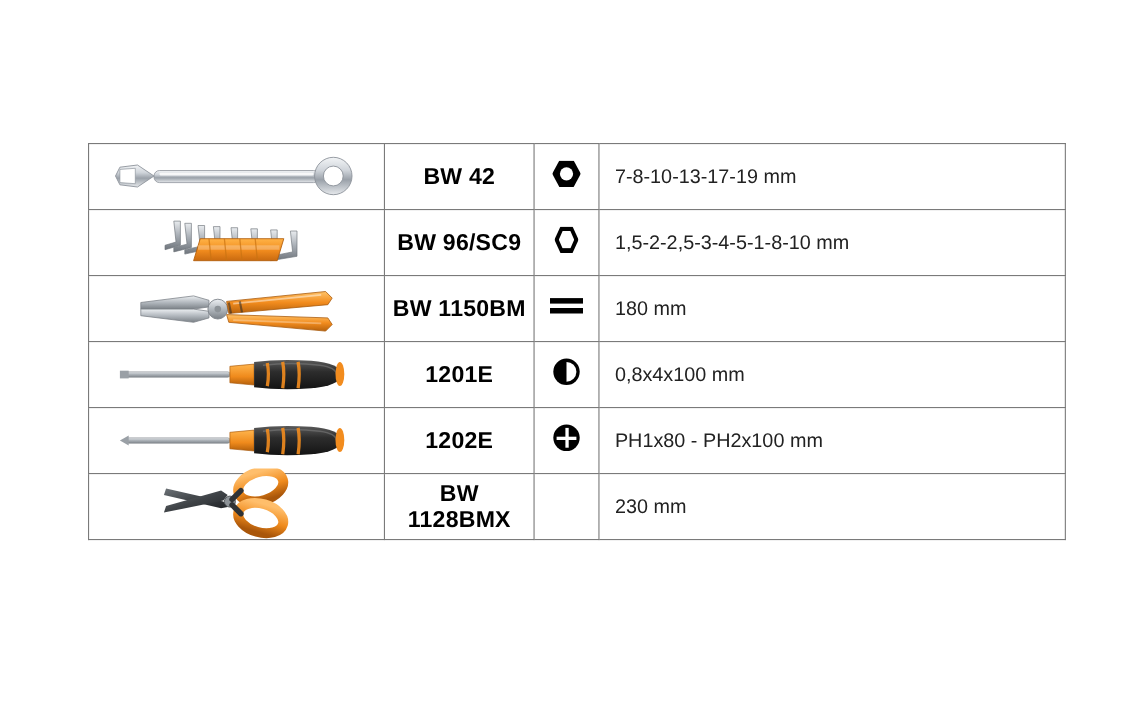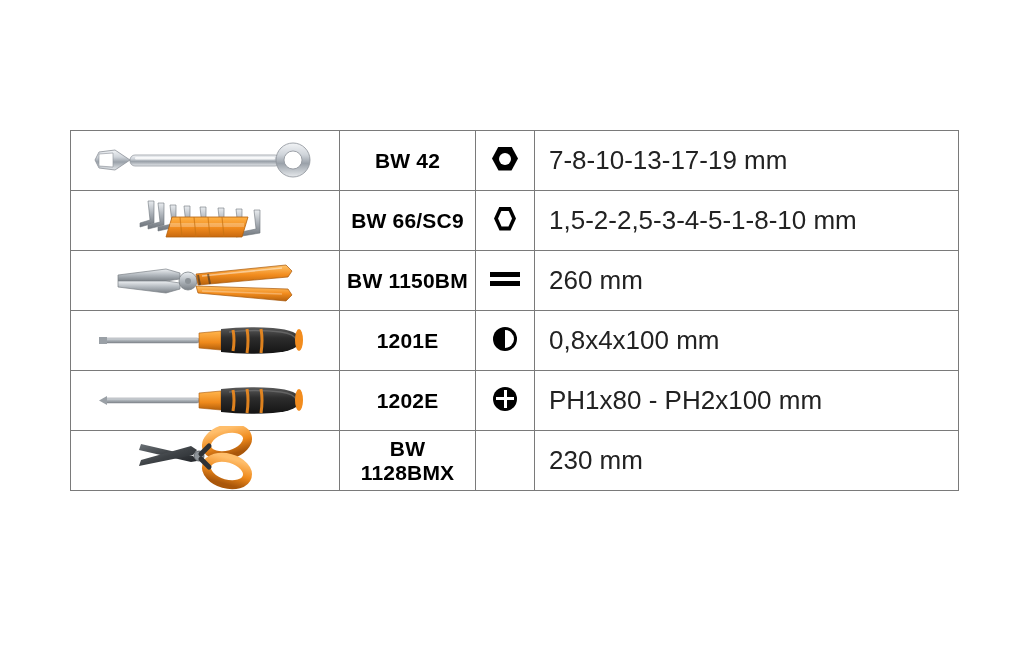--- a/index.html
+++ b/index.html
@@ -14,21 +14,21 @@
     overflow: hidden;
   }
   .page {
     position: relative;
     width: 1024px;
     height: 661px;
     background: #ffffff;
   }
   .tools-table {
     position: absolute;
-    left: 70px;
+    left: 80px;
     top: 130px;
     width: 884px;
     border-collapse: collapse;
     table-layout: fixed;
     border-radius: 14px;
   }
   .tools-table td {
     border: 1px solid #7a7a7a;
     padding: 0;
     height: 59px;
@@ -54,21 +54,21 @@
     text-align: center;
     font-weight: bold;
     font-size: 21px;
     color: #000;
     letter-spacing: 0.2px;
   }
   .sym-cell {
     text-align: center;
   }
   .spec-text {
-    font-size: 26px;
+    font-size: 18px;
     color: #222;
     padding-left: 14px;
   }
 
   
   .sym {
     display: inline-block;
     position: relative;
   }
   
@@ -219,21 +219,21 @@
                 <path d="M124 17 L130 17 L130 40 L106 44 L106 40 L126 36 Z" fill="url(#steel2)"></path>
               </g>
 
               <path d="M42 24 L118 24 L112 44 L36 44 Z" fill="url(#org1)" stroke="#b35f0d" stroke-width="0.8"></path>
               <rect x="40" y="30" width="74" height="4" fill="#ffffff" opacity="0.25"></rect>
               <path d="M50 24 L52 44 M64 24 L66 44 M78 24 L80 44 M92 24 L94 44" stroke="#c97312" stroke-width="1.2" opacity="0.7"></path>
             </svg>
           </div>
         </td>
         <td class="col-code">
-          <div class="code-text">BW 66/SC9</div>
+          <div class="code-text">BW 96/SC9</div>
         </td>
         <td class="col-sym sym-cell">
           <span class="sym sym-hexo">
             <span class="outer"></span><span class="inner"></span>
           </span>
         </td>
         <td class="col-spec">
           <div class="spec-text">1,5-2-2,5-3-4-5-1-8-10 mm</div>
         </td>
       </tr>
@@ -271,21 +271,21 @@
         </td>
         <td class="col-code">
           <div class="code-text">BW 1150BM</div>
         </td>
         <td class="col-sym sym-cell">
           <span class="sym sym-bars">
             <span class="b b1"></span><span class="b b2"></span>
           </span>
         </td>
         <td class="col-spec">
-          <div class="spec-text">260 mm</div>
+          <div class="spec-text">180 mm</div>
         </td>
       </tr>
 
       <tr>
         <td class="col-img cell-img">
           <div class="img-wrap">
             <svg width="220" height="46" viewBox="0 0 220 46">
               <defs>
                 <linearGradient id="steel4" x1="0" y1="0" x2="0" y2="1">
                   <stop offset="0%" stop-color="#e3e7ea"></stop>

